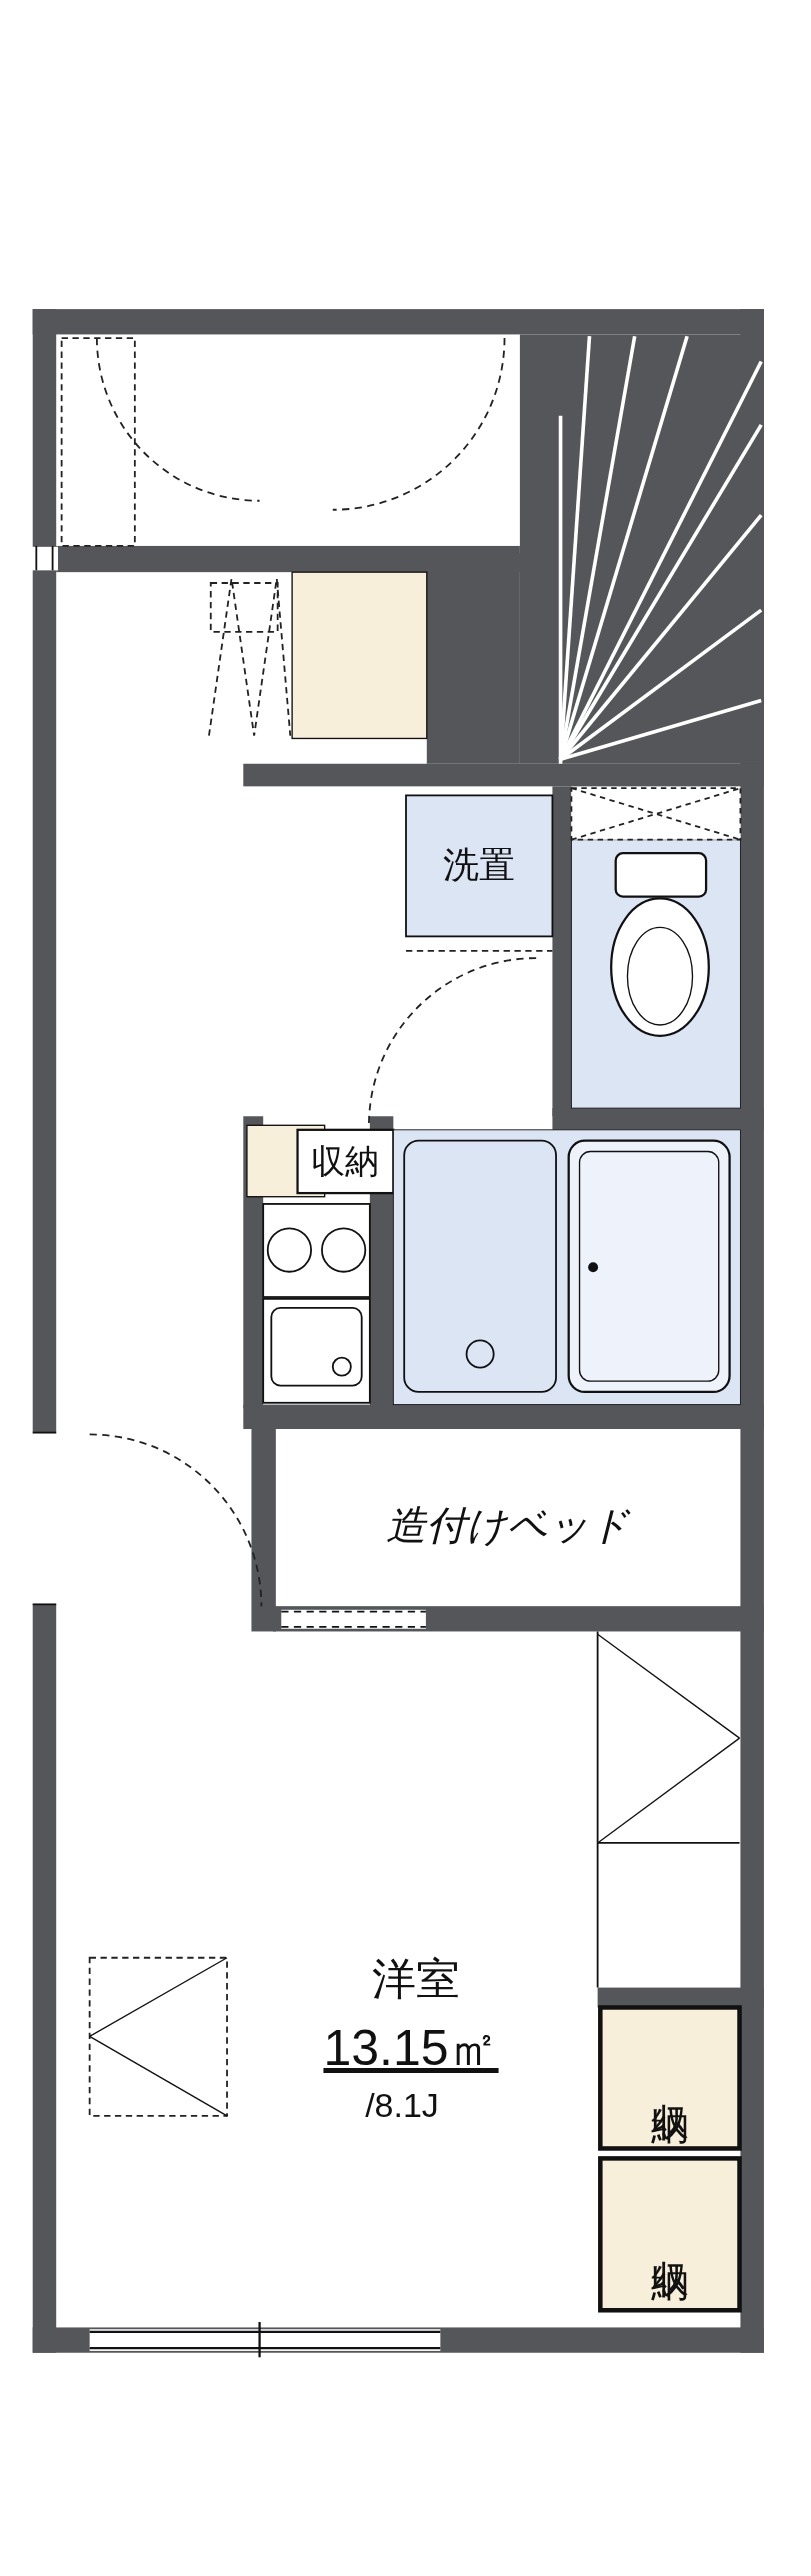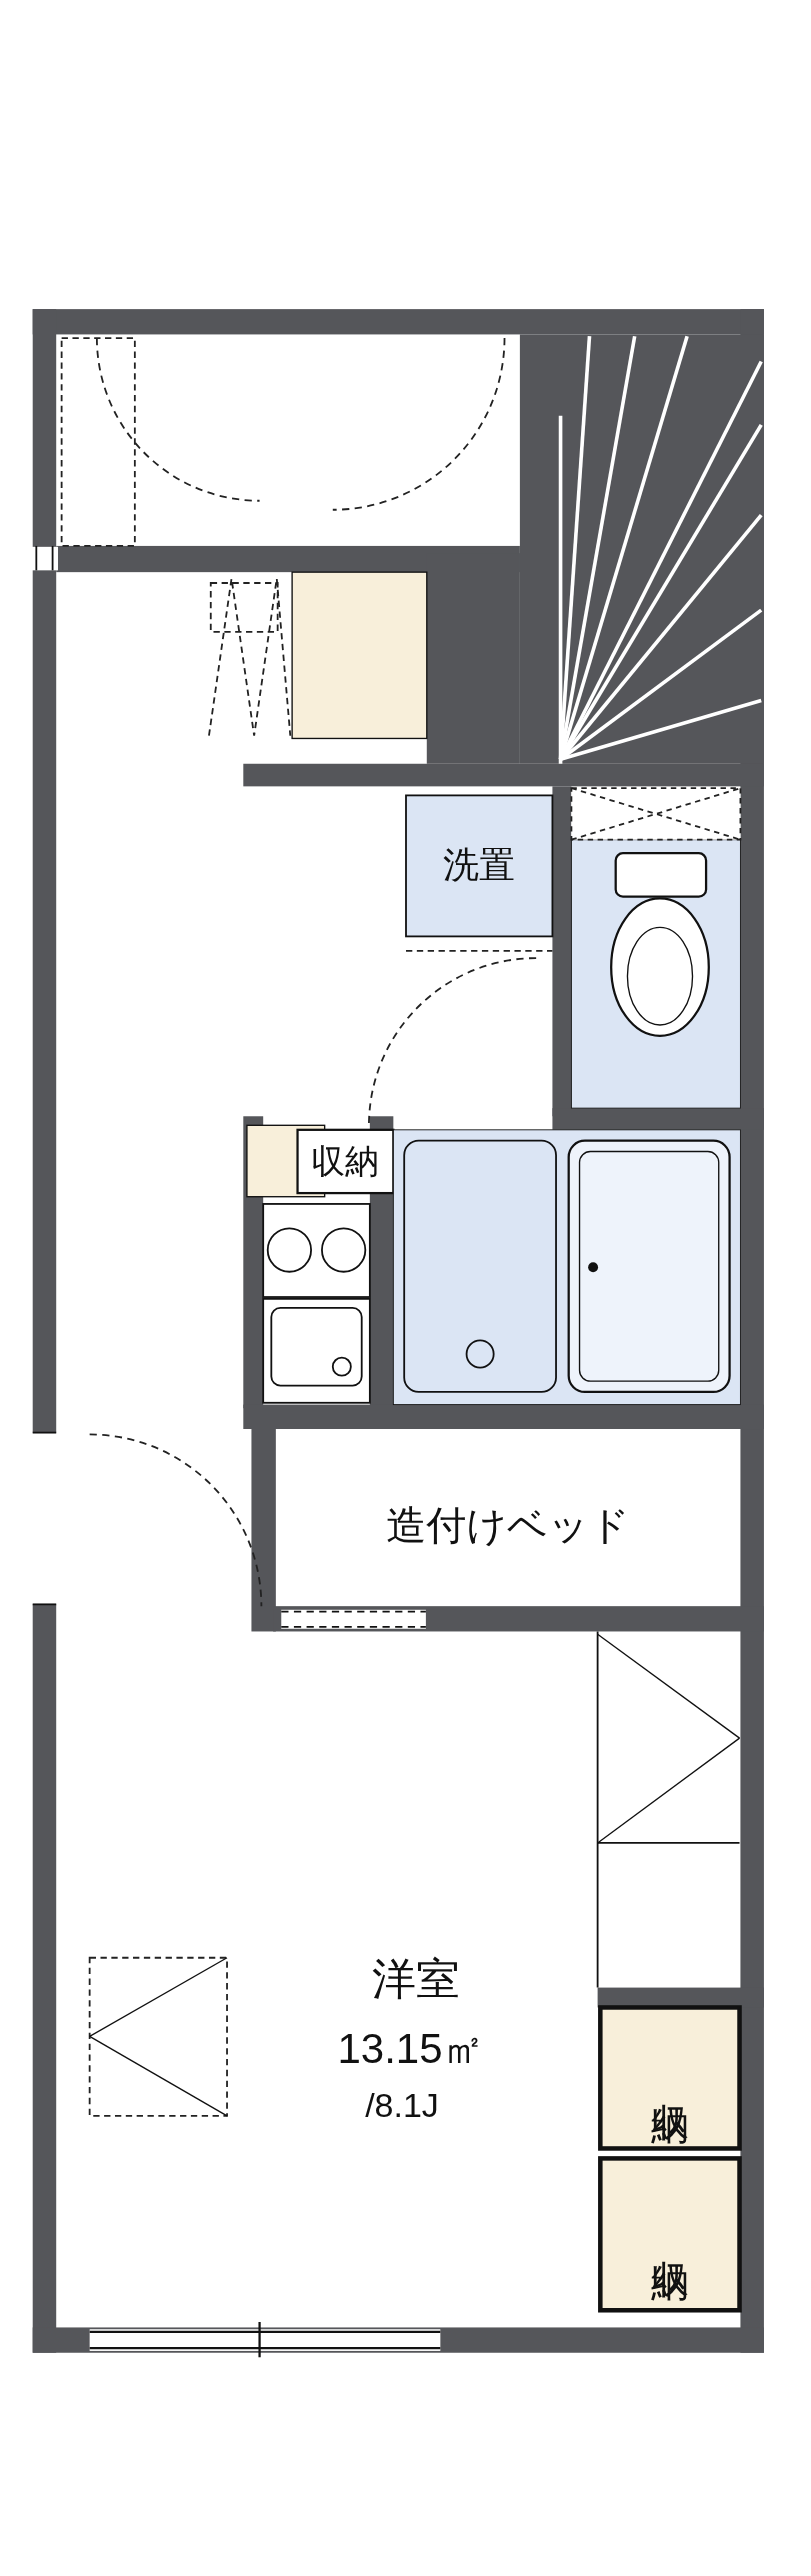--- a/index.html
+++ b/index.html
@@ -1,21 +1,21 @@
 <!DOCTYPE html>
 <html style="font-size:14.5px"><head>
 <meta charset="utf-8">
 <style>
   html,body{margin:0;padding:0;background:#fff;}
   #plan{position:relative;width:812px;height:2576px;background:#ffffff;overflow:hidden;
         font-family:"Liberation Sans","DejaVu Sans",sans-serif;color:#111;text-align:center;}
   #plan svg{position:absolute;left:0;top:0;}
   .lbl{position:absolute;display:flex;align-items:center;justify-content:center;
        color:#111;white-space:nowrap;}
-  .lbl.col{flex-direction:column;}
+  .lbl.col{flex-direction:column;font-style:italic;}
   .vert{writing-mode:vertical-rl;text-orientation:upright;letter-spacing:4.5px;}
 </style>
 </head>
 <body>
 
 <div id="plan">
   <svg width="812" height="2576" viewBox="0 0 898 2850">
 
     <g fill="#55565a">
       <rect x="36" y="342" width="809" height="28"></rect>
@@ -150,19 +150,19 @@
 
   <div class="lbl" style="left:406px;top:795px;width:146px;height:141px;font-size:36px;">洗置</div>
 
   <div class="lbl" style="left:297px;top:1130px;width:96px;height:63px;font-size:34px;">収納</div>
 
   <div class="lbl col" style="left:276px;top:1457px;width:464px;height:136px;font-size:40px;line-height:1.45;">
     <div>造付けベッド</div>
   </div>
 
   <div class="lbl" style="left:235px;top:1940px;width:362px;height:78px;font-size:44px;">洋室</div>
-  <div class="lbl" style="left:230px;top:2023px;width:362px;height:51px;font-size:42px;">13.15㎡</div>
+  <div class="lbl" style="left:230px;top:2023px;width:362px;height:51px;font-size:50px;text-decoration:underline;">13.15㎡</div>
   <div class="lbl" style="left:221px;top:2079px;width:362px;height:52px;font-size:34px;">/8.1J</div>
 
   <div class="lbl vert" style="left:600px;top:2007px;width:139px;height:141px;font-size:38px;">収納</div>
   <div class="lbl vert" style="left:600px;top:2158px;width:139px;height:152px;font-size:38px;">収納</div>
 </div>
 
 
 </body></html>

